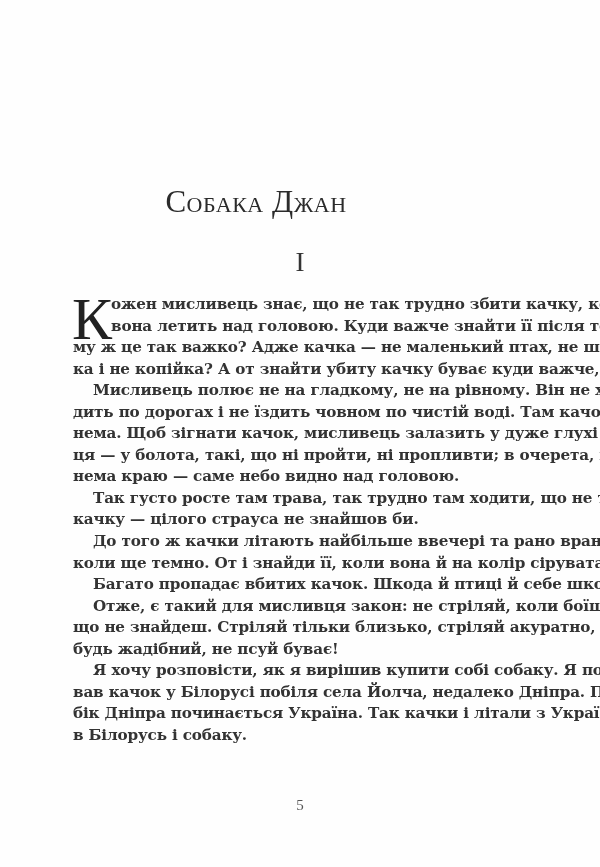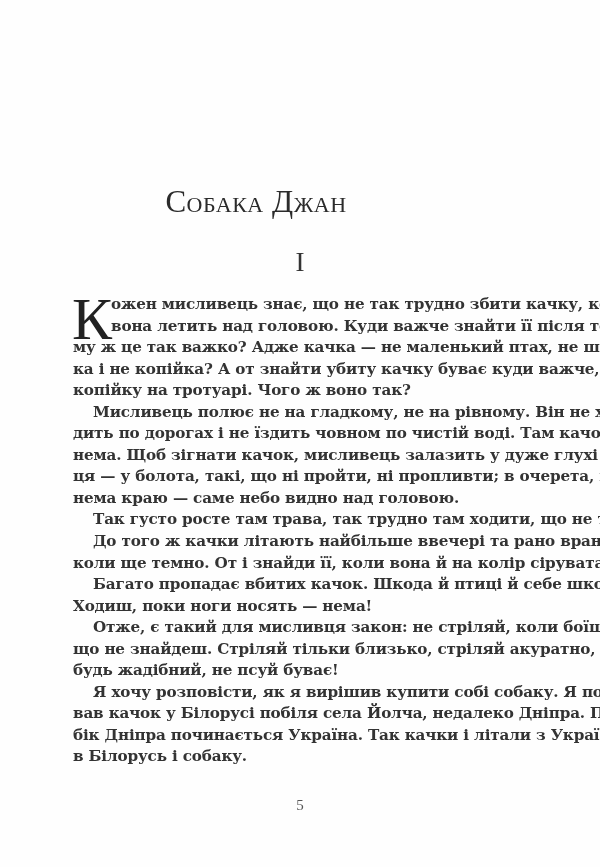--- a/index.html
+++ b/index.html
@@ -46,31 +46,30 @@
   <div class="title">Собака Джан</div>
   <div class="chapter">І</div>
 
   <div class="body-text">
     <span class="dropcap">К</span>
     <div id="lines">
         <span class="line dropcap-indent">ожен мисливець знає, що не так трудно збити качку, коли</span>
         <span class="line dropcap-indent">вона летить над головою. Куди важче знайти її після того. Чо-</span>
         <span class="line">му ж це так важко? Адже качка — не маленький птах, не шпиль-</span>
         <span class="line">ка і не копійка? А от знайти убиту качку буває куди важче, ніж</span>
-        <span class="line last">копійку на тротуарі. Чого ж воно так?</span>
         <span class="line indent">Мисливець полює не на гладкому, не на рівному. Він не хо-</span>
         <span class="line">дить по дорогах і не їздить човном по чистій воді. Там качок</span>
         <span class="line">нема. Щоб зігнати качок, мисливець залазить у дуже глухі міс-</span>
         <span class="line">ця — у болота, такі, що ні пройти, ні пропливти; в очерета, що їм</span>
         <span class="line last">нема краю — саме небо видно над головою.</span>
         <span class="line indent">Так густо росте там трава, так трудно там ходити, що не то</span>
+        <span class="line last">качку — цілого страуса не знайшов би.</span>
         <span class="line indent">До того ж качки літають найбільше ввечері та рано вранці,</span>
         <span class="line">коли ще темно. От і знайди її, коли вона й на колір сірувата й</span>
         <span class="line indent">Багато пропадає вбитих качок. Шкода й птиці й себе шкода...</span>
-        <span class="line last">Ходиш, поки ноги носять — нема!</span>
         <span class="line indent">Отже, є такий для мисливця закон: не стріляй, коли боїшся,</span>
         <span class="line">що не знайдеш. Стріляй тільки близько, стріляй акуратно, не</span>
         <span class="line last">будь жадібний, не псуй буває!</span>
         <span class="line indent">Я хочу розповісти, як я вирішив купити собі собаку. Я полю-</span>
         <span class="line">вав качок у Білорусі побіля села Йолча, недалеко Дніпра. По той</span>
         <span class="line">бік Дніпра починається Україна. Так качки і літали з України</span>
         <span class="line last">в Білорусь і собаку.</span>
       </div>
   </div>
 

